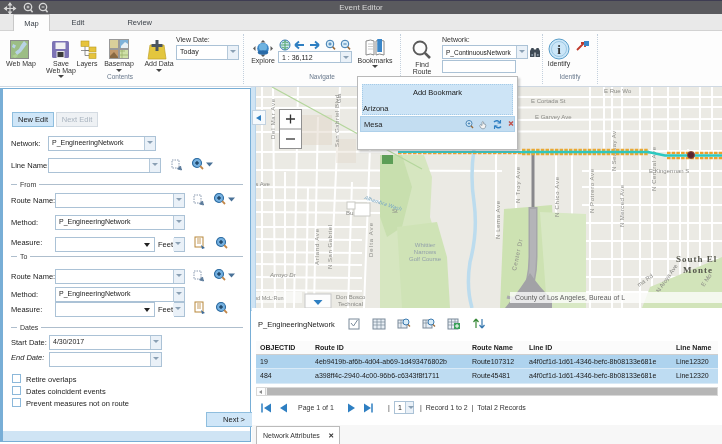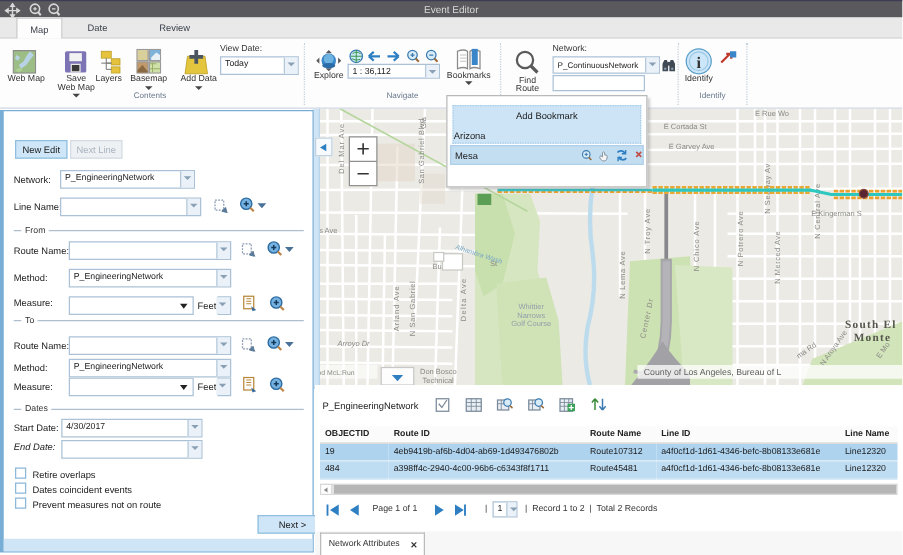--- a/index.html
+++ b/index.html
@@ -102,21 +102,21 @@
     <g transform="translate(34,0)">
       <circle cx="6" cy="5" r="3.7" fill="none" stroke="#d8d8d8" stroke-width="1.3"></circle>
       <line x1="4.6" y1="5" x2="7.4" y2="5" stroke="#d8d8d8" stroke-width="1"></line>
       <line x1="8.6" y1="7.8" x2="10.6" y2="10.2" stroke="#d8d8d8" stroke-width="1.6"></line>
     </g>
   </svg>
 </div>
 
 <div id="tabrow">
   <div class="tab active" style="left:13px;width:37px;">Map</div>
-  <div class="tab" style="left:60px;width:36px;">Date</div>
+  <div class="tab" style="left:60px;width:36px;">Edit</div>
   <div class="tab" style="left:106px;width:46px;text-align:right;">Review</div>
 </div>
 
 <div id="ribbon">
   <div class="gsep" style="left:243px"></div>
   <div class="gsep" style="left:400px"></div>
   <div class="gsep" style="left:542px"></div>
   <div class="gsep" style="left:597px"></div>
   <div class="glabel" style="left:80px;width:80px;">Contents</div>
   <div class="glabel" style="left:282px;width:80px;">Navigate</div>
@@ -426,21 +426,21 @@
         <path d="M35.5 1 v3 h-3" stroke-width="1.1"></path>
             <path d="M29.5 10 v-3 h3" stroke-width="1.1"></path>
       </g>
       <path d="M44 2.5 l4 4 M48 2.5 l-4 4" stroke="#c0504a" stroke-width="1.4"></path>
     </svg>
   </div>
 </div>
 
 <div id="panel">
   <div class="btn-blue" style="left:9px;top:23px;width:42px;height:15px;line-height:14px;">New Edit</div>
-  <div class="btn-gray" style="left:53px;top:23px;width:42px;height:15px;line-height:14px;">Next Line</div>
+  <div class="btn-gray" style="left:53px;top:23px;width:42px;height:15px;line-height:14px;">Next Edit</div>
 
   <div class="flabel" style="left:8px;top:50px;">Network:</div>
   <div class="combo" style="left:45px;top:47px;width:108px;height:15px;">
     <div class="txt">P_EngineeringNetwork</div>
         <div class="btn"></div>
   </div>
 
   <div class="flabel" style="left:8px;top:72px;">Line Name:</div>
   <div class="combo" style="left:45px;top:69px;width:113px;height:15px;">
         <div class="btn"></div>

